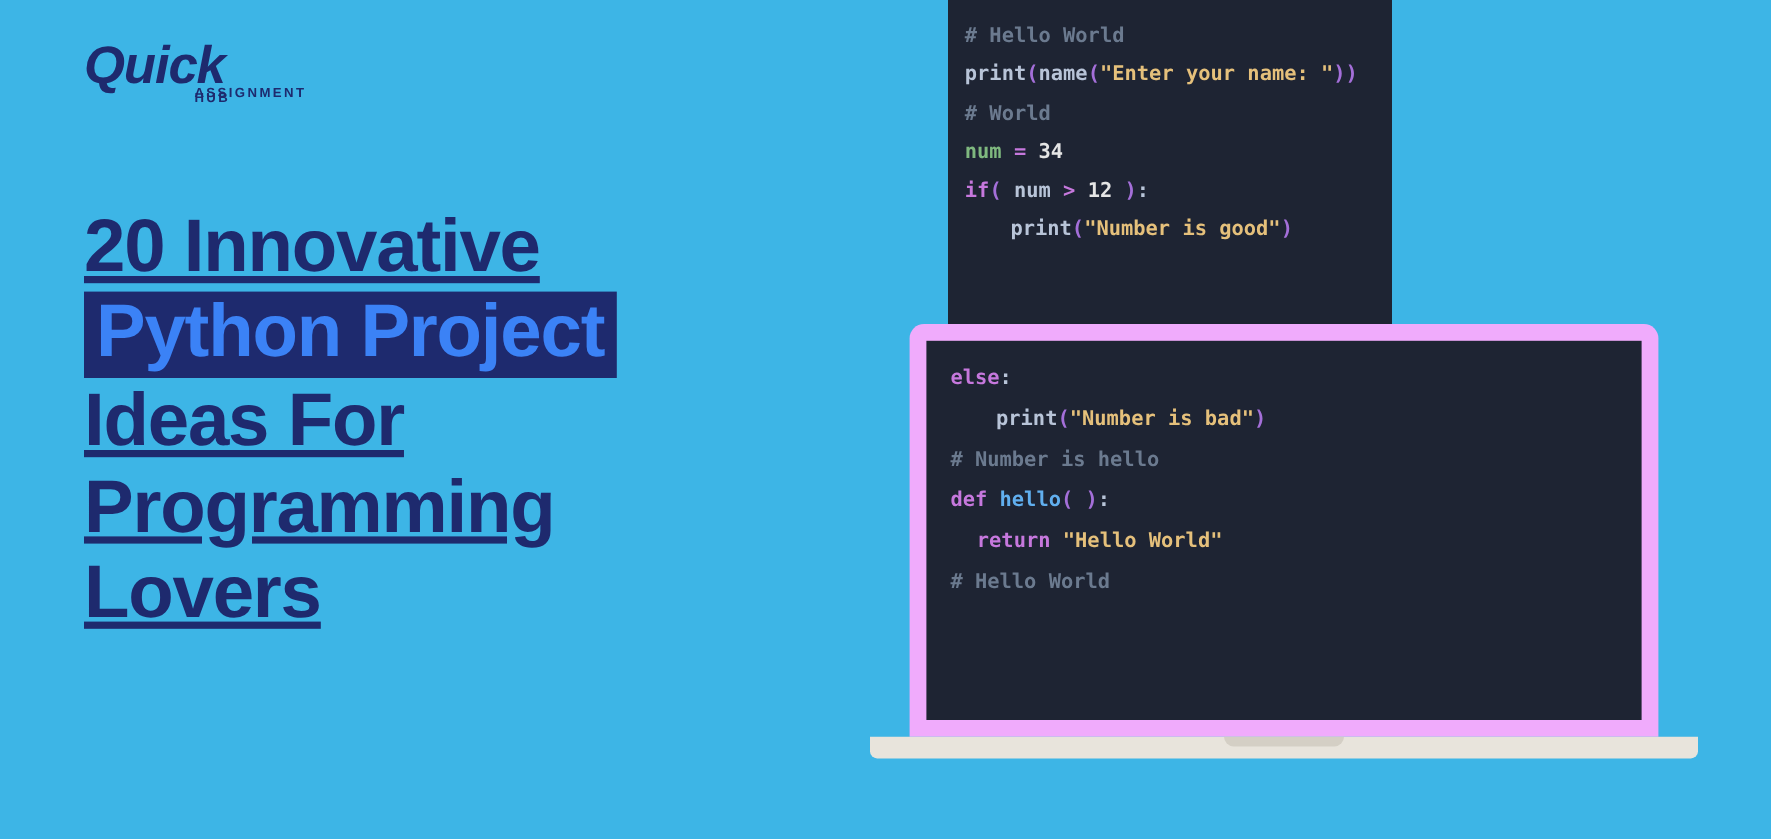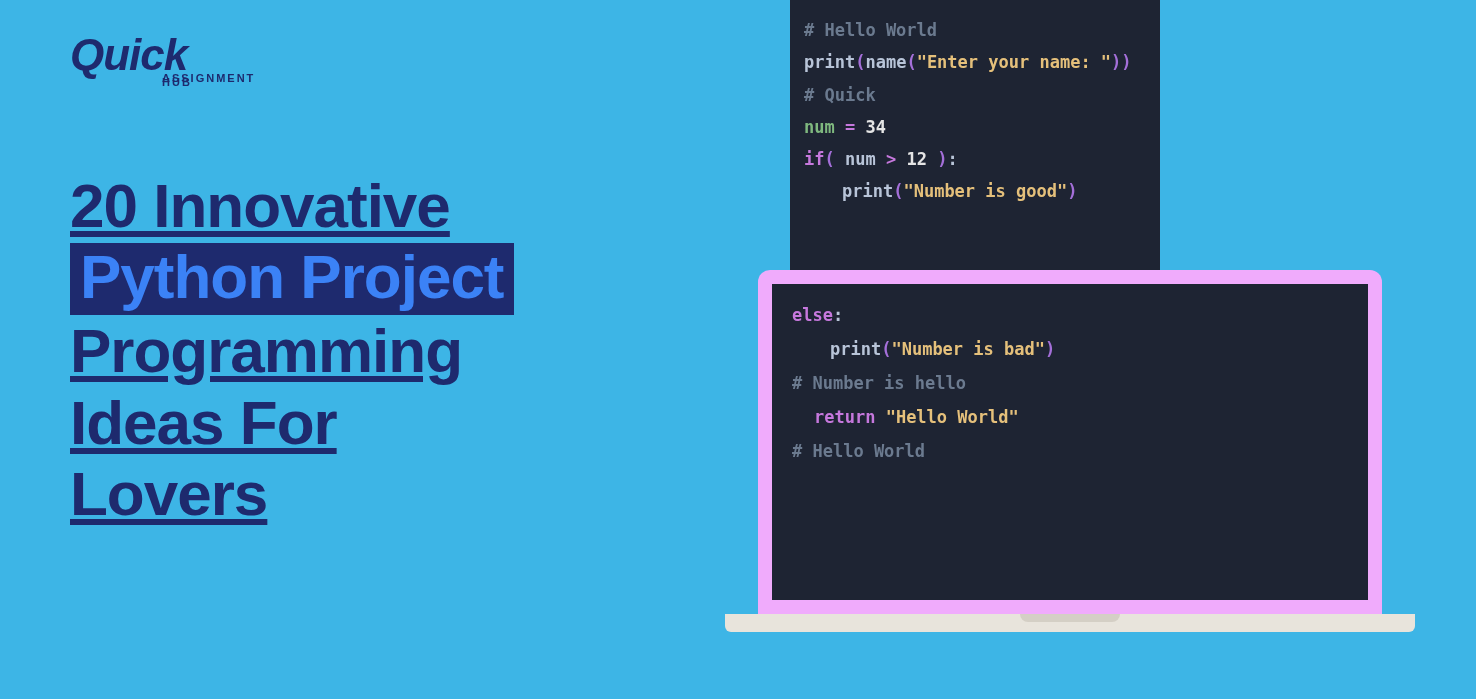--- a/index.html
+++ b/index.html
@@ -131,40 +131,41 @@
   <div class="logo-main">
     <span class="logo-q"><span>Quick</span></span>
   </div>
   <div class="logo-sub">ASSIGNMENT</div>
   <div class="logo-sub">HUB</div>
 </div>
 
 <div class="headline">
   <div>20 Innovative</div>
   <div><span class="highlight">Python Project</span></div>
+  <div>Ideas For</div>
   <div>Programming</div>
-  <div>Ideas For</div>
   <div>Lovers</div>
 </div>
 
 <div class="code-panel-back">
   <div><span class="tok-comment"># Hello World</span></div>
   <div><span class="tok-func">print</span><span class="tok-paren">(</span><span class="tok-func">name</span><span class="tok-paren">(</span><span class="tok-string">"Enter your name: "</span><span class="tok-paren">))</span></div>
-  <div><span class="tok-comment"># Quick</span></div>
+  <div><span class="tok-comment"># World</span></div>
   <div><span class="tok-var">num</span><span class="tok-op"> = </span><span class="tok-num">34</span></div>
   <div><span class="tok-keyword">if</span><span class="tok-paren">(</span><span class="tok-func"> num </span><span class="tok-op">&gt;</span><span class="tok-num"> 12 </span><span class="tok-paren">)</span><span class="tok-func">:</span></div>
   <div class="indent"><span class="tok-func">print</span><span class="tok-paren">(</span><span class="tok-string">"Number is good"</span><span class="tok-paren">)</span></div>
 </div>
 
 <div class="laptop">
   <div class="laptop-bezel">
     <div class="laptop-screen">
       <div><span class="tok-keyword">else</span><span class="tok-func">:</span></div>
       <div class="indent"><span class="tok-func">print</span><span class="tok-paren">(</span><span class="tok-string">"Number is bad"</span><span class="tok-paren">)</span></div>
       <div><span class="tok-comment"># Number is hello</span></div>
+      <div><span class="tok-keyword">def</span><span class="tok-def"> hello</span><span class="tok-paren">( )</span><span class="tok-func">:</span></div>
       <div class="indent2"><span class="tok-keyword">return</span><span class="tok-string"> "Hello World"</span></div>
       <div><span class="tok-comment"># Hello World</span></div>
     </div>
   </div>
   <div class="laptop-base">
     <div class="laptop-notch"></div>
   </div>
 </div>
 
 </body></html>

